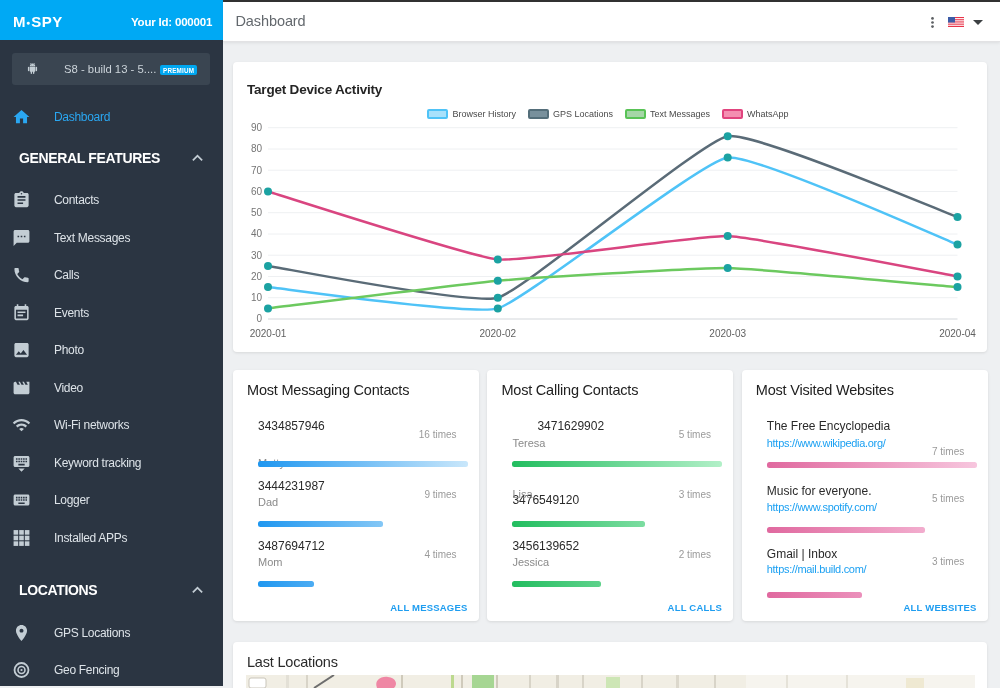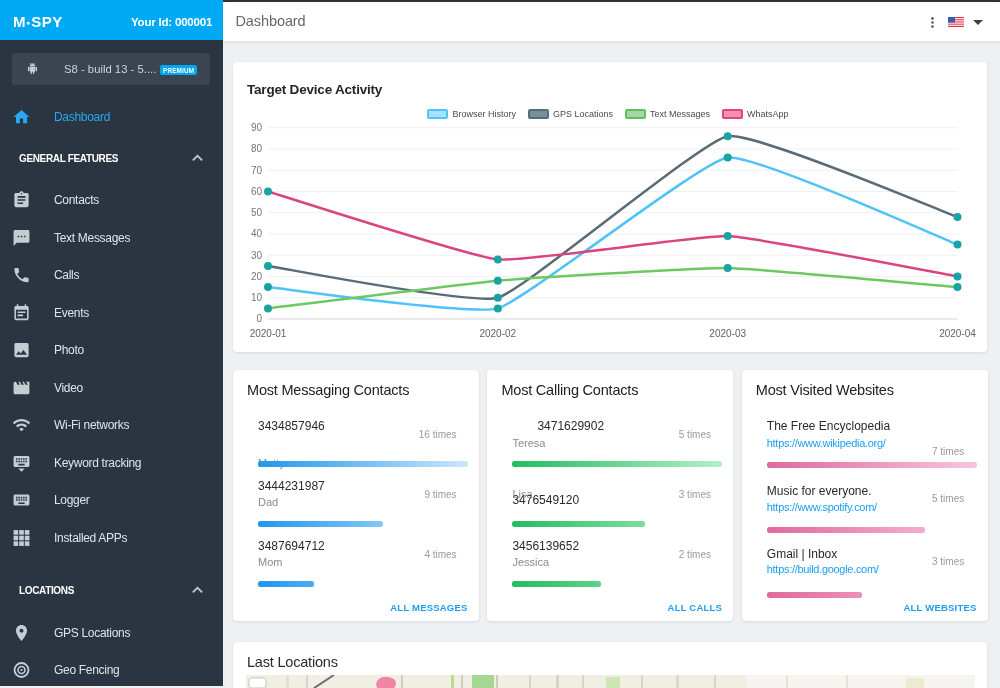--- a/index.html
+++ b/index.html
@@ -11,21 +11,21 @@
 .sidebar { left:0; top:2; width:223px; height:686px; background:#2b3542; }
 .bluehead { left:0; top:2; width:223px; height:40px; background:#00a9f4; }
 .logo { left:13px; top:14px; color:#fff; font-size:15px; font-weight:bold; letter-spacing:0.5px; line-height:15px;}
 .yourid { left:131px; top:16px; color:#fff; font-size:11.5px; font-weight:bold; letter-spacing:-0.2px; }
 .devrow { left:12px; top:53px; width:198px; height:32px; background:#3a4551; border-radius:3px; }
 .devtxt { left:64px; top:63px; color:#ccd4da; font-size:11.3px; }
 .prem { left:160px; top:65px; background:#00a7f0; color:#fff; font-size:6.3px; font-weight:bold; letter-spacing:0.2px; padding:1.5px 3px; border-radius:2px; }
 .navitem { left:0; width:223px; height:38px; color:#dde3e8; font-size:12px; letter-spacing:-0.3px; }
 .navitem span { position:absolute; left:54px; top:50%; transform:translateY(-50%); }
 .navitem svg { position:absolute; left:12px; top:50%; transform:translateY(-50%); }
-.sechead { left:0; width:223px; color:#fff; font-size:10px; font-weight:bold; letter-spacing:-0.35px; }
+.sechead { left:0; width:223px; color:#fff; font-size:14px; font-weight:bold; letter-spacing:-0.35px; }
 .sechead span { position:absolute; left:19px; top:50%; transform:translateY(-50%); }
 .sechead svg { position:absolute; right:15px; top:50%; transform:translateY(-50%); }
 
 .topbar { left:223px; top:2px; width:777px; height:40px; background:#fff; border-bottom:1px solid #e2e2e4; box-shadow:0 1px 3px rgba(0,0,0,0.08); }
 .pgtitle { left:235.5px; top:12.5px; color:#63686d; font-size:14.5px; letter-spacing:-0.1px; }
 
 .card { background:#fff; border-radius:4px; box-shadow:0 1px 3px rgba(0,0,0,0.10); }
 .ctitle { color:#252525; font-size:13.5px; font-weight:bold; letter-spacing:-0.2px; }
 .ctitle2 { color:#212121; font-size:14.5px; letter-spacing:-0.2px; }
 .num { color:#2a2a2a; font-size:12px; }
@@ -280,21 +280,21 @@
 <div class="abs ctitle2" style="left:755.8px; top:381.5px;">Most Visited Websites</div>
 <div class="abs num" style="left:766.8px; top:418.5px;">The Free Encyclopedia</div>
 <div class="abs url" style="left:766.8px; top:437px;">https://www.wikipedia.org/</div>
 <div class="abs times" style="right:35.8px; top:429px;margin-top:17px;">7 times</div>
 <div class="abs bar" style="left:766.8px; top:462px; width:210px; background:linear-gradient(90deg,#e0699f,#f7c6de);"></div>
 <div class="abs num" style="left:766.8px; top:483.5px;">Music for everyone.</div>
 <div class="abs url" style="left:766.8px; top:500.5px;">https://www.spotify.com/</div>
 <div class="abs times" style="right:35.8px; top:492.5px;">5 times</div>
 <div class="abs bar" style="left:766.8px; top:526.5px; width:158px; background:linear-gradient(90deg,#e0699f,#f2adce);"></div>
 <div class="abs num" style="left:766.8px; top:546.5px;">Gmail | Inbox</div>
-<div class="abs url" style="left:766.8px; top:563px;">https://build.google.com/</div>
+<div class="abs url" style="left:766.8px; top:563px;">https://mail.build.com/</div>
 <div class="abs times" style="right:35.8px; top:556px;">3 times</div>
 <div class="abs bar" style="left:766.8px; top:591.5px; width:95px; background:linear-gradient(90deg,#e0699f,#eb90bb);"></div>
 <div class="abs lnk" style="right:23.5px; top:602px;">ALL WEBSITES</div>
 
 <div class="abs card" style="left:233px; top:642px; width:754px; height:60px;"></div>
 <div class="abs ctitle2" style="left:247px; top:654px; color:#2a2a2a;">Last Locations</div>
 <svg class="abs" style="left:246px; top:675px;" width="729" height="13" viewBox="0 0 729 13">
   <rect x="0" y="0" width="500" height="13" fill="#f1eee4"></rect>
   <rect x="500" y="0" width="229" height="13" fill="#f6f4ee"></rect>
   <rect x="40" y="0" width="3" height="13" fill="#e3e0d6"></rect>

